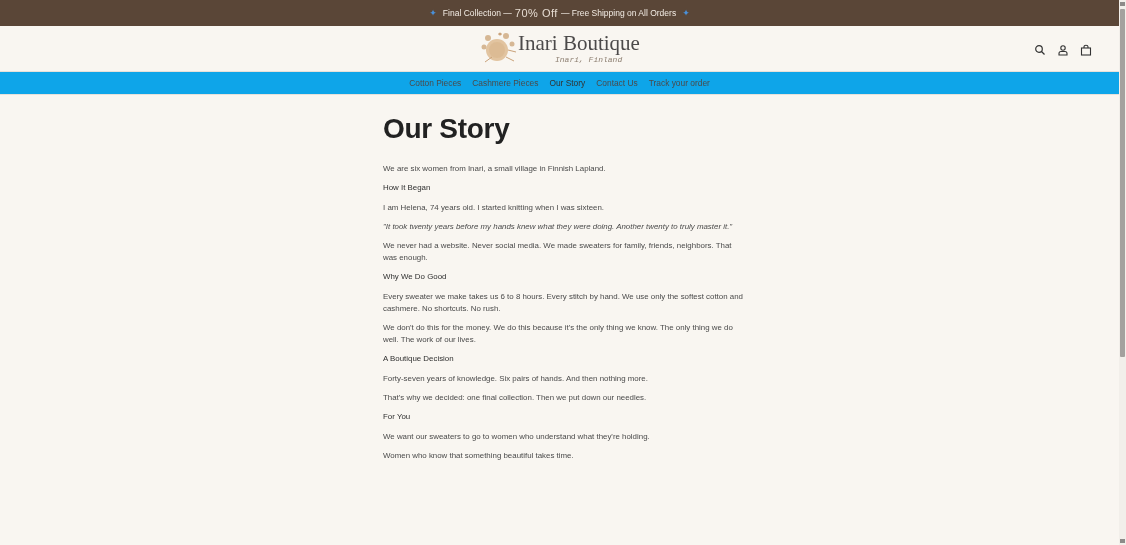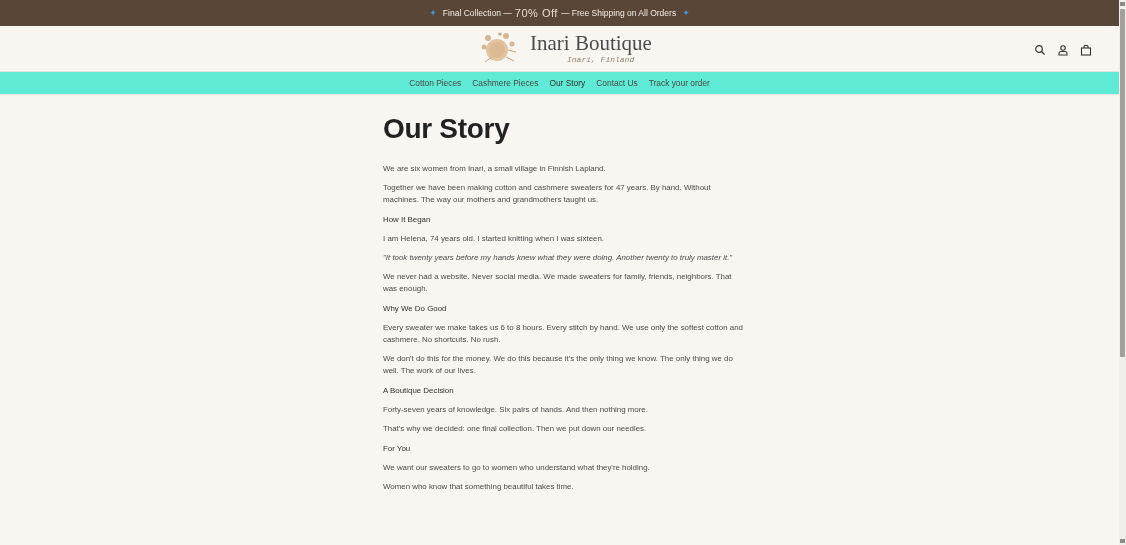--- a/index.html
+++ b/index.html
@@ -4,26 +4,26 @@
 <style>
   * { box-sizing: border-box; margin: 0; padding: 0; }
   html, body { width: 1126px; height: 545px; overflow: hidden; }
   body { background: #f9f6f1; font-family: "Liberation Sans", sans-serif; color: #333; position: relative; }
   .announce { height: 26px; background: #5a4637; color: #f3ece4; display: flex; align-items: center; justify-content: center; font-size: 8.5px; width: 1119px; }
   .announce .spark { color: #4a90d9; font-size: 9px; margin: 0 6px; }
   .announce .off { font-size: 11px; letter-spacing: 0.5px; color: #e6dcd2; margin: 8px 3px; font-weight: 300; }
   .header { height: 46px; width: 1119px; position: relative; border-bottom: 1px solid #e6e1da; }
   .logo { position: absolute; left: 480px; top: 4px; display: flex; align-items: center; }
   .logo-mark { width: 38px; height: 36px; position: relative; }
-  .logo-text { margin-left: 12px; }
+  .logo-text { margin-left: 0; }
   .logo-title { font-family: "Liberation Serif", serif; font-size: 21px; color: #4c4a4a; line-height: 22px; }
   .logo-sub { font-family: Liberation Mono, monospace; font-style: italic; font-size: 8px; color: #8c7e70; margin-left: 37px; margin-top: 1px; }
   .icons { position: absolute; right: 27px; top: 16px; display: flex; gap: 10px; }
   .icons span { width: 12px; height: 12px; display: inline-block; margin-left: 1px; }
-  .nav { height: 23px; width: 1119px; border-bottom: 1px solid #e6e1da; display: flex; justify-content: center; align-items: center; background: #5eead4; }
+  .nav { height: 23px; width: 1119px; border-bottom: 1px solid #e6e1da; display: flex; justify-content: center; align-items: center; background: #0ea5e9; }
   .nav a { font-size: 8.4px; color: #4b4b4b; margin: 0 5.5px; text-decoration: none; }
   .nav a.active { color: #333; }
   .content { position: absolute; left: 383px; top: 112px; width: 360px; }
   h1 { font-size: 28px; font-weight: bold; color: #222; letter-spacing: -0.3px; margin-bottom: 17px; line-height: 34px; }
   p { font-size: 7.9px; line-height: 12px; color: #4a4a4a; margin-bottom: 7.3px; }
   p.h { font-weight: normal; color: #2f2f2f; }
   p.q { font-style: italic; }
   .scrollbar { position: absolute; right: 0; top: 0; width: 7px; height: 545px; background: #f2efea; }
   .scrollbar .thumb { position: absolute; left: 1px; top: 9px; width: 5px; height: 348px; background: #a3a19e; border-radius: 1px; }
   .scrollbar .up, .scrollbar .down { position: absolute; left: 1px; width: 5px; height: 4px; background: #8d8b89; }
@@ -87,21 +87,20 @@
   <a>Cotton Pieces</a>
   <a>Cashmere Pieces</a>
   <a class="active">Our Story</a>
   <a>Contact Us</a>
   <a>Track your order</a>
 </nav>
 
 <main class="content">
   <h1>Our Story</h1>
   <p>We are six women from Inari, a small village in Finnish Lapland.</p>
-  <p>Together we have been making cotton and cashmere sweaters for 47 years. By hand. Without machines. The way our mothers and grandmothers taught us.</p>
   <p class="h">How It Began</p>
   <p>I am Helena, 74 years old. I started knitting when I was sixteen.</p>
   <p class="q">"It took twenty years before my hands knew what they were doing. Another twenty to truly master it."</p>
   <p>We never had a website. Never social media. We made sweaters for family, friends, neighbors. That was enough.</p>
   <p class="h">Why We Do Good</p>
   <p>Every sweater we make takes us 6 to 8 hours. Every stitch by hand. We use only the softest cotton and cashmere. No shortcuts. No rush.</p>
   <p>We don't do this for the money. We do this because it's the only thing we know. The only thing we do well. The work of our lives.</p>
   <p class="h">A Boutique Decision</p>
   <p>Forty-seven years of knowledge. Six pairs of hands. And then nothing more.</p>
   <p>That's why we decided: one final collection. Then we put down our needles.</p>

